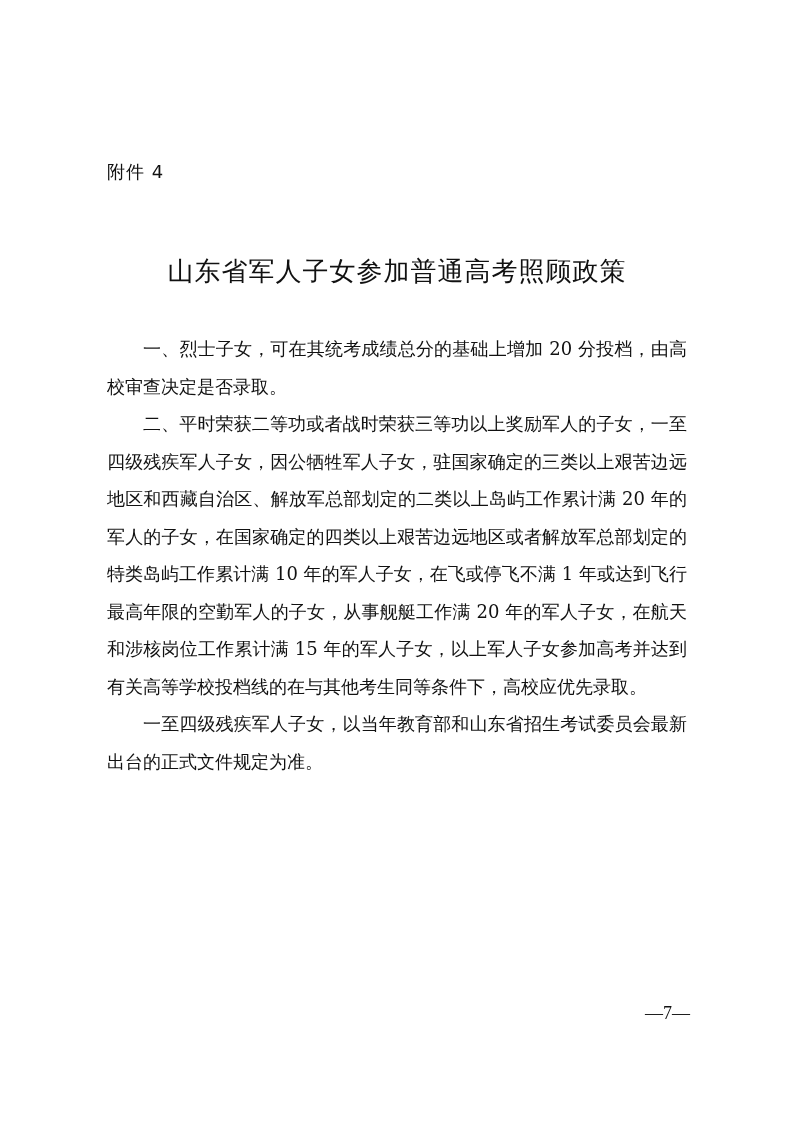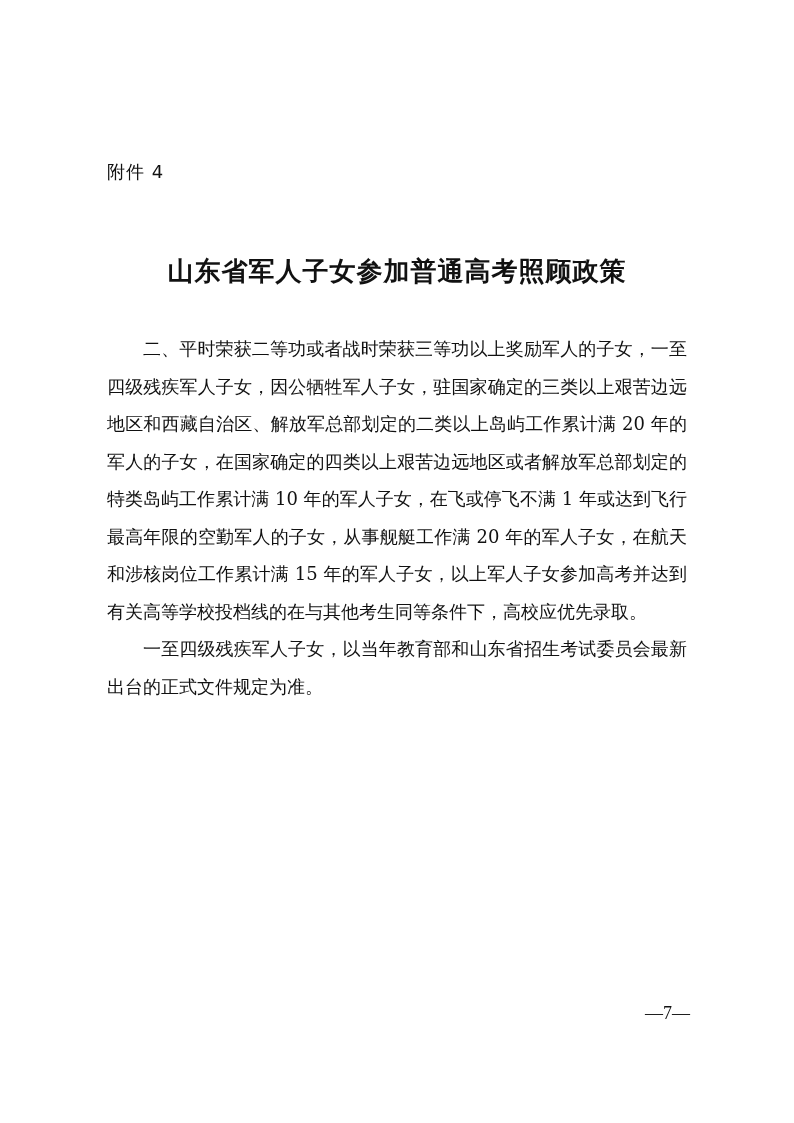--- a/index.html
+++ b/index.html
@@ -28,21 +28,21 @@
       font-size: 18px;
       letter-spacing: 1px;
     }
     .doc-title {
       position: absolute;
       left: 0;
       width: 794px;
       top: 254px;
       text-align: center;
       font-family: "DejaVu Serif", "Liberation Serif", serif;
-      font-weight: bold;
+      font-weight: normal;
       font-size: 26px;
       letter-spacing: 1px;
     }
     .body-text {
       position: absolute;
       left: 107px;
       top: 330px;
       width: 580px;
       font-size: 18px;
       line-height: 37.5px;
@@ -61,17 +61,18 @@
       font-size: 18px;
     }
   </style>
 </head>
 <body>
 
 <div class="page">
   <div class="attachment-label">附件 4</div>
   <div class="doc-title">山东省军人子女参加普通高考照顾政策</div>
   <div class="body-text">
+    <p>一、烈士子女，可在其统考成绩总分的基础上增加 20 分投档，由高校审查决定是否录取。</p>
     <p>二、平时荣获二等功或者战时荣获三等功以上奖励军人的子女，一至四级残疾军人子女，因公牺牲军人子女，驻国家确定的三类以上艰苦边远地区和西藏自治区、解放军总部划定的二类以上岛屿工作累计满 20 年的军人的子女，在国家确定的四类以上艰苦边远地区或者解放军总部划定的特类岛屿工作累计满 10 年的军人子女，在飞或停飞不满 1 年或达到飞行最高年限的空勤军人的子女，从事舰艇工作满 20 年的军人子女，在航天和涉核岗位工作累计满 15 年的军人子女，以上军人子女参加高考并达到有关高等学校投档线的在与其他考生同等条件下，高校应优先录取。</p>
     <p>一至四级残疾军人子女，以当年教育部和山东省招生考试委员会最新出台的正式文件规定为准。</p>
   </div>
   <div class="page-number">—7—</div>
 </div>
 
 </body></html>

